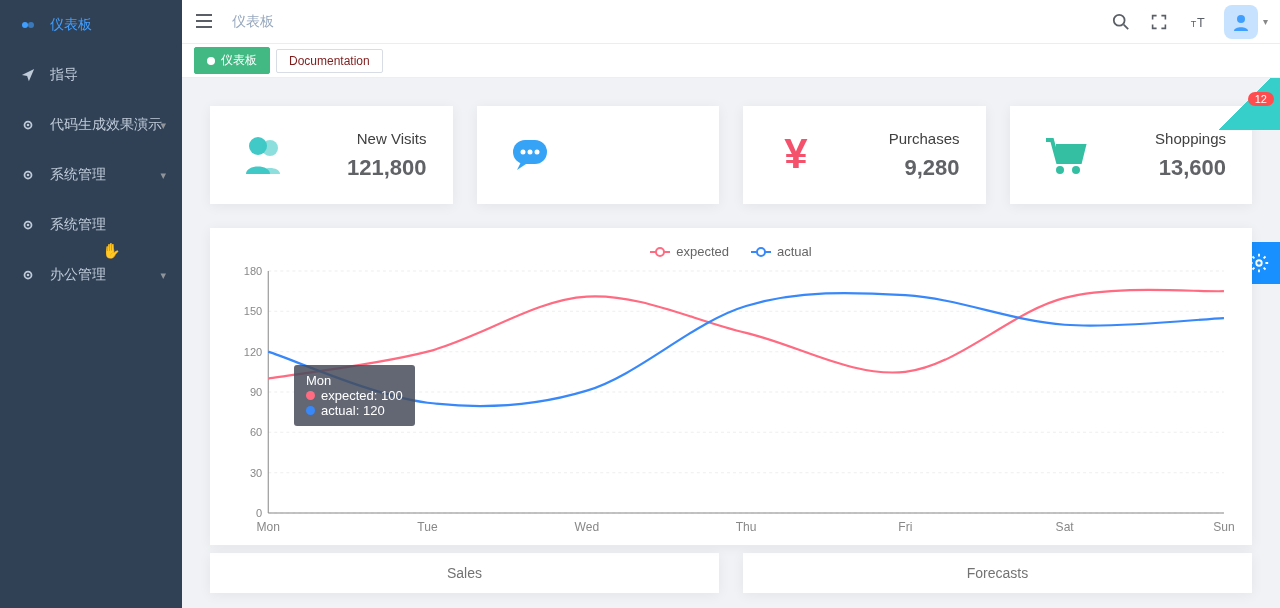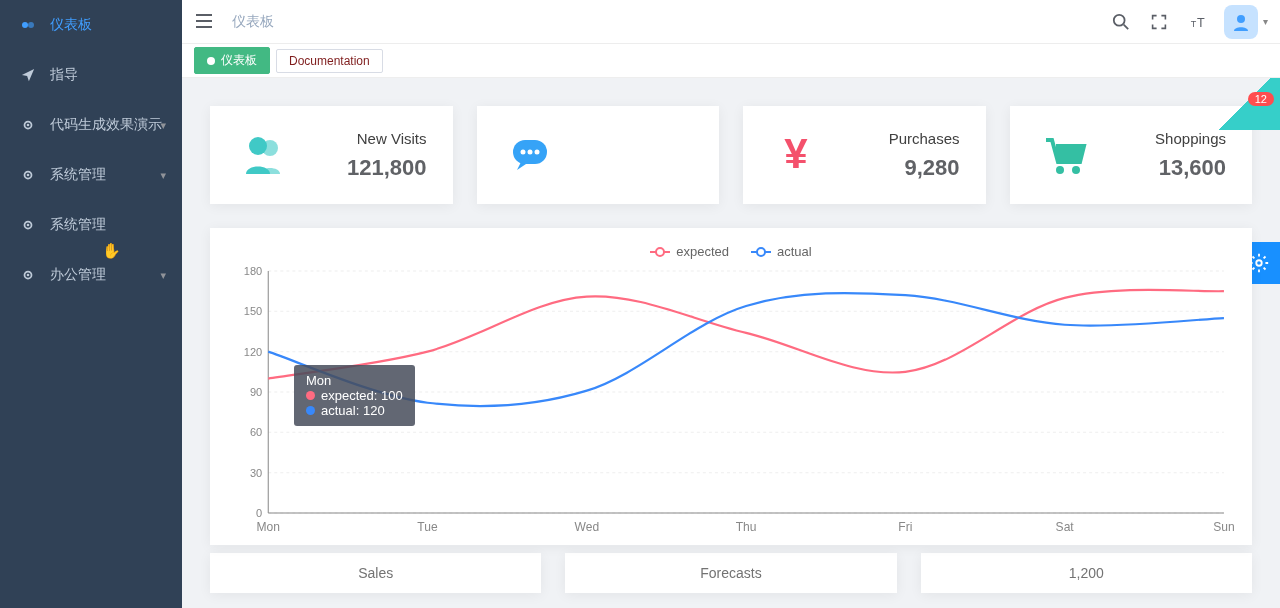--- a/index.html
+++ b/index.html
@@ -299,21 +299,18 @@
         </div>
       </div>
 
       <div class="lower">
         <div class="mini">
             <span>Sales</span>
           </div>
         <div class="mini">
             <span>Forecasts</span>
           </div>
-        <div class="mini">
-            <span>1,200</span>
-          </div>
       </div>
     </div>
   </div>
 </div>
 
 <div class="cursor">✋</div>
 
 </body></html>

